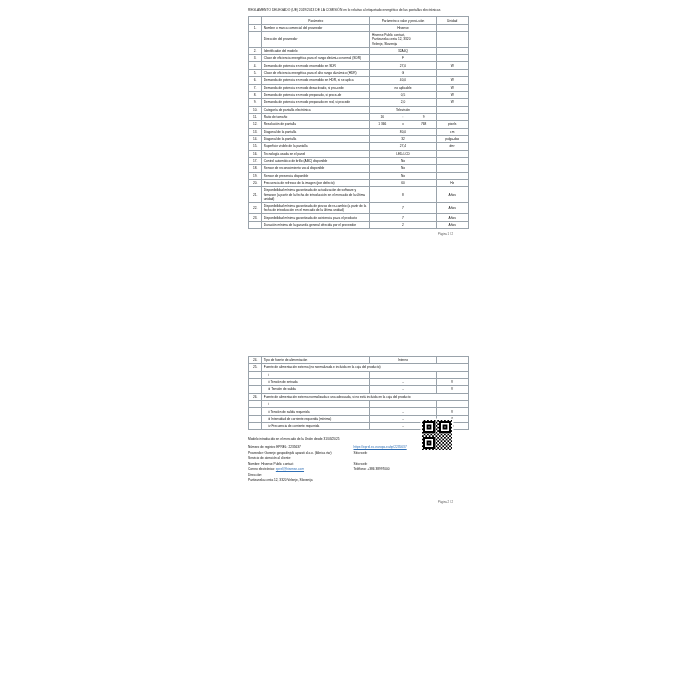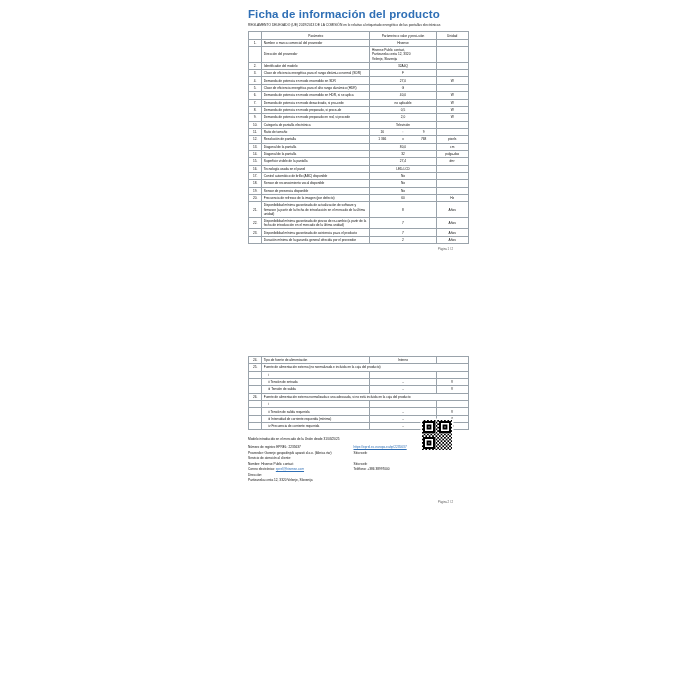--- a/index.html
+++ b/index.html
@@ -135,21 +135,20 @@
     background: #fff;
     box-shadow: inset 0 0 0 1.6px #fff, inset 0 0 0 3.4px #000;
   }
 </style>
 </head>
 <body>
 
 <div class="page">
 
   <div class="sheet sheet-1">
-    <div class="doc-title">Ficha de información del producto</div>
     <div class="doc-sub">REGLAMENTO DELEGADO (UE) 2019/2013 DE LA COMISIÓN en lo relativo al etiquetado energético de las pantallas electrónicas</div>
 
     <table class="grid">
       <tbody id="tbody-p1">
         <tr class="hdr">
           <td class="c-num"></td>
           <td class="c-param">Parámetro</td>
           <td class="c-val">Parámetro o valor y preci-sión</td>
           <td class="c-unit">Unidad</td>
         </tr>

